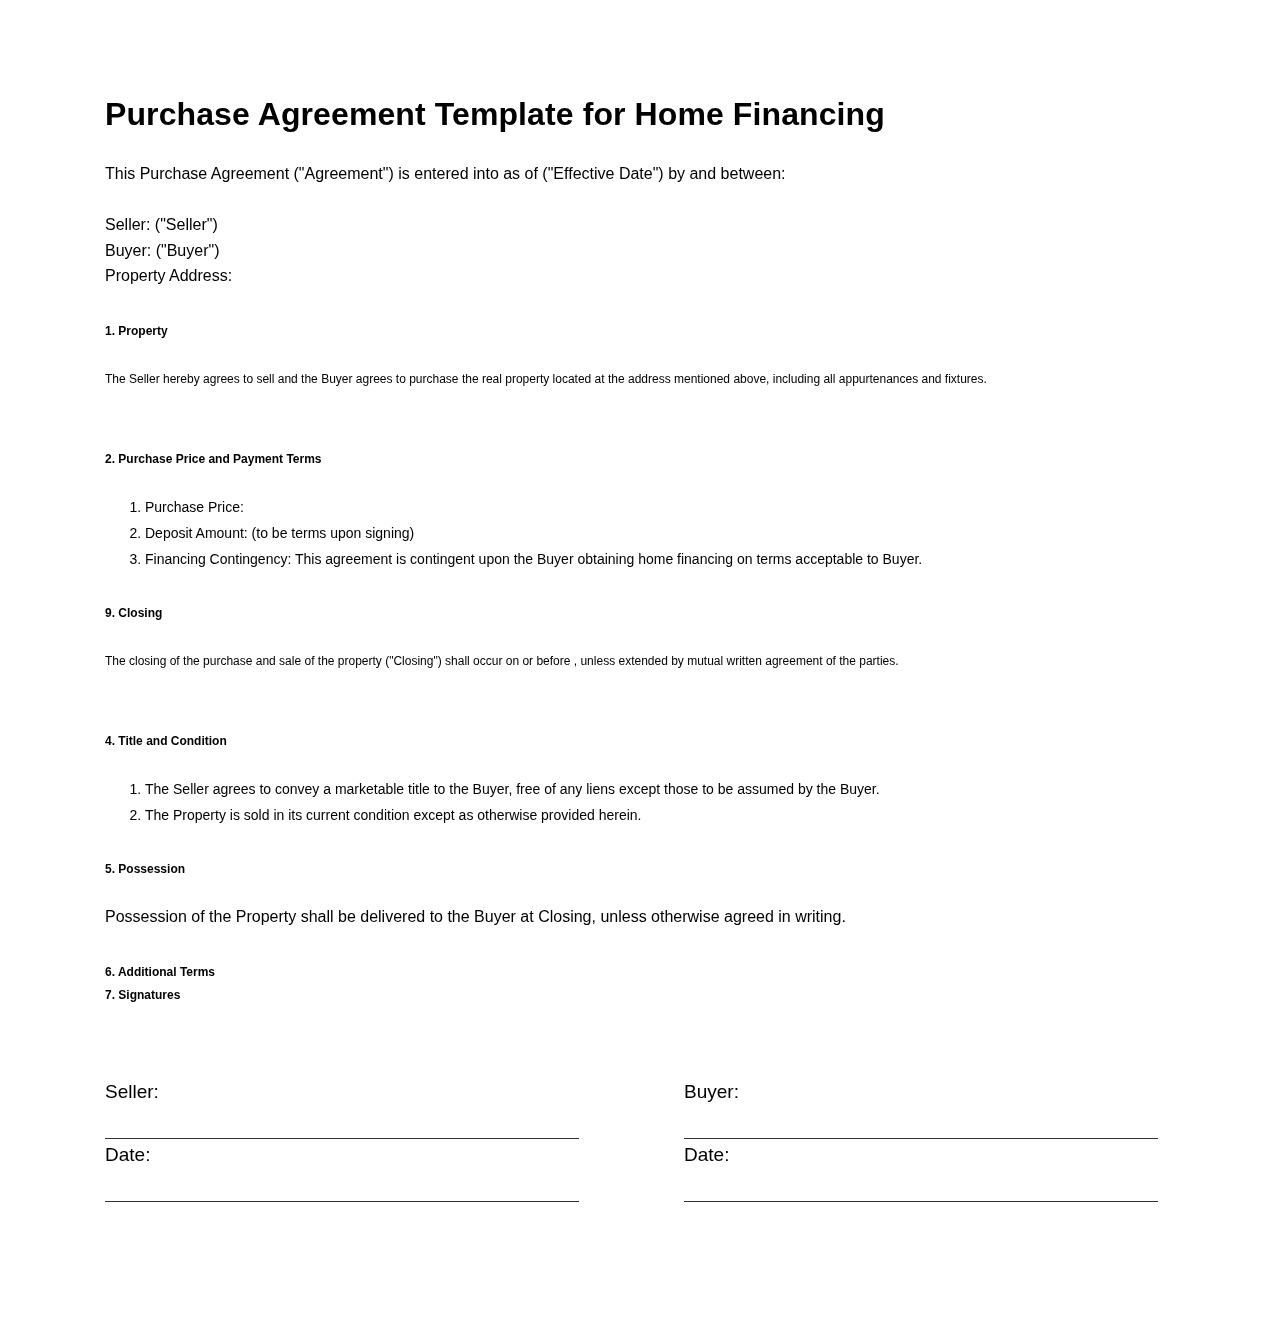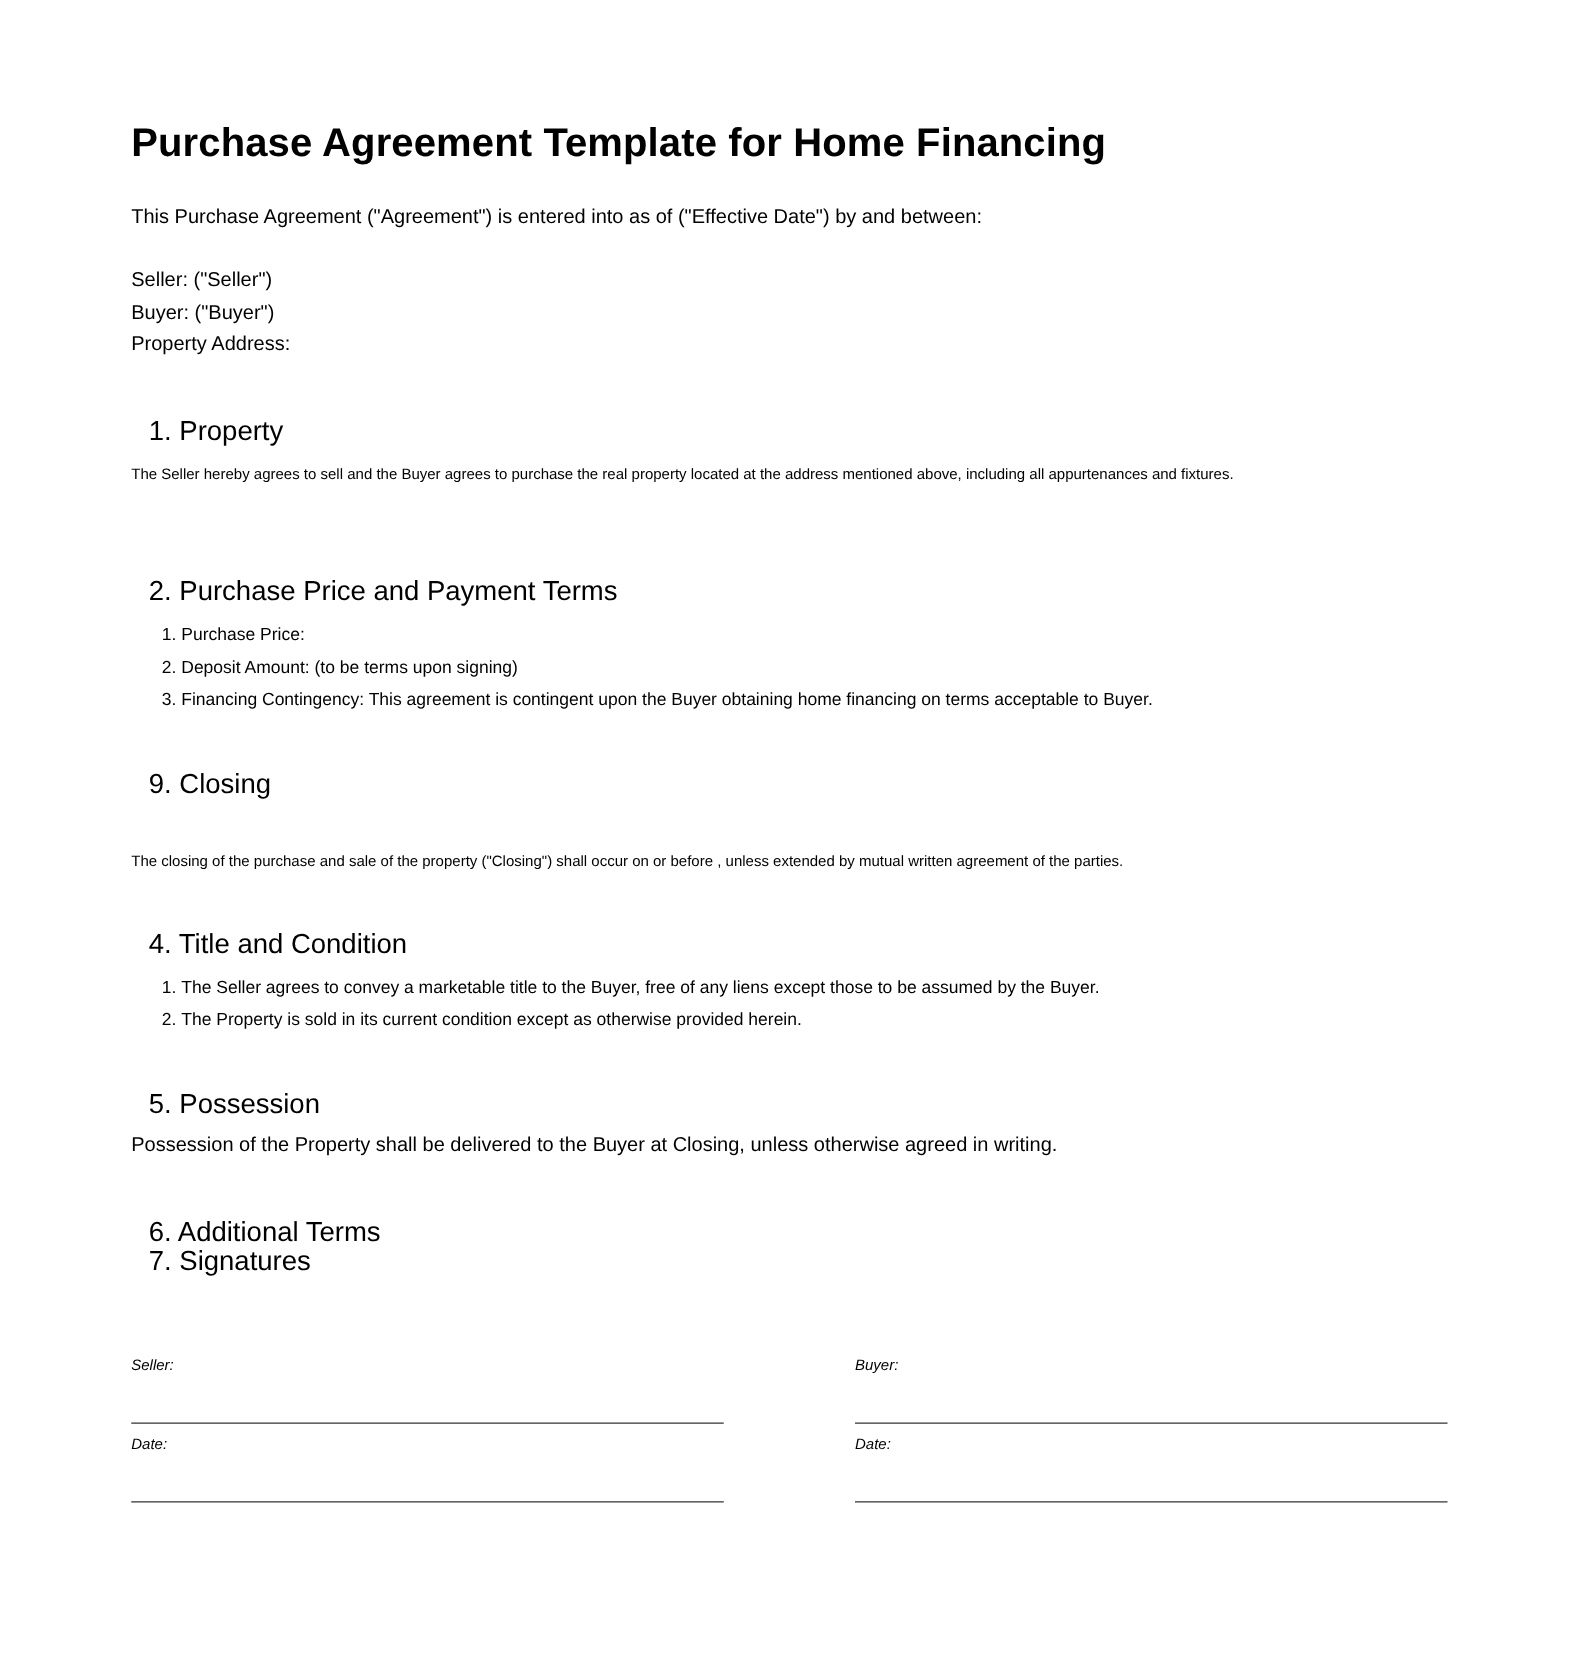--- a/index.html
+++ b/index.html
@@ -39,41 +39,40 @@
     position: absolute;
     left: 0;
     margin: 0;
     font-size: 12px;
     line-height: 26px;
     width: 1010px;
   }
   h2 {
     position: absolute;
     left: 0;
-    margin: 14px;
-    font-size: 22px;
-    font-weight: normal;
+    margin: 0;
+    font-size: 12px;
+    font-weight: bold;
     white-space: nowrap;
     line-height: 22px;
   }
   ol {
     position: absolute;
     left: 0;
     margin: 0;
     padding-left: 40px;
     font-size: 14px;
     line-height: 26px;
     white-space: nowrap;
   }
   .sig-label {
     position: absolute;
-    font-size: 12px;
+    font-size: 19px;
     line-height: 20px;
     white-space: nowrap;
-    font-style: italic;
   }
   .sig-line {
     position: absolute;
     height: 1px;
     background: #333333;
     width: 474px;
   }
 </style>
 </head>
 <body>
@@ -94,21 +93,21 @@
   <p class="para" style="top:366px;">The Seller hereby agrees to sell and the Buyer agrees to purchase the real property located at the address mentioned above, including all appurtenances and fixtures.</p>
 
   <h2 style="top:448px;">2. Purchase Price and Payment Terms</h2>
   <ol style="top:494px;">
     <li>Purchase Price:</li>
     <li>Deposit Amount: (to be terms upon signing)</li>
     <li>Financing Contingency: This agreement is contingent upon the Buyer obtaining home financing on terms acceptable to Buyer.</li>
   </ol>
 
   <h2 style="top:602px;">9. Closing</h2>
-  <p class="para" style="top:676px; width:1020px;">The closing of the purchase and sale of the property ("Closing") shall occur on or before , unless extended by mutual written agreement of the parties.</p>
+  <p class="para" style="top:648px; width:1020px;">The closing of the purchase and sale of the property ("Closing") shall occur on or before , unless extended by mutual written agreement of the parties.</p>
 
   <h2 style="top:730px;">4. Title and Condition</h2>
   <ol style="top:776px;">
     <li>The Seller agrees to convey a marketable title to the Buyer, free of any liens except those to be assumed by the Buyer.</li>
     <li>The Property is sold in its current condition except as otherwise provided herein.</li>
   </ol>
 
   <h2 style="top:858px;">5. Possession</h2>
   <p class="txt" style="top:904px;">Possession of the Property shall be delivered to the Buyer at Closing, unless otherwise agreed in writing.</p>
 

